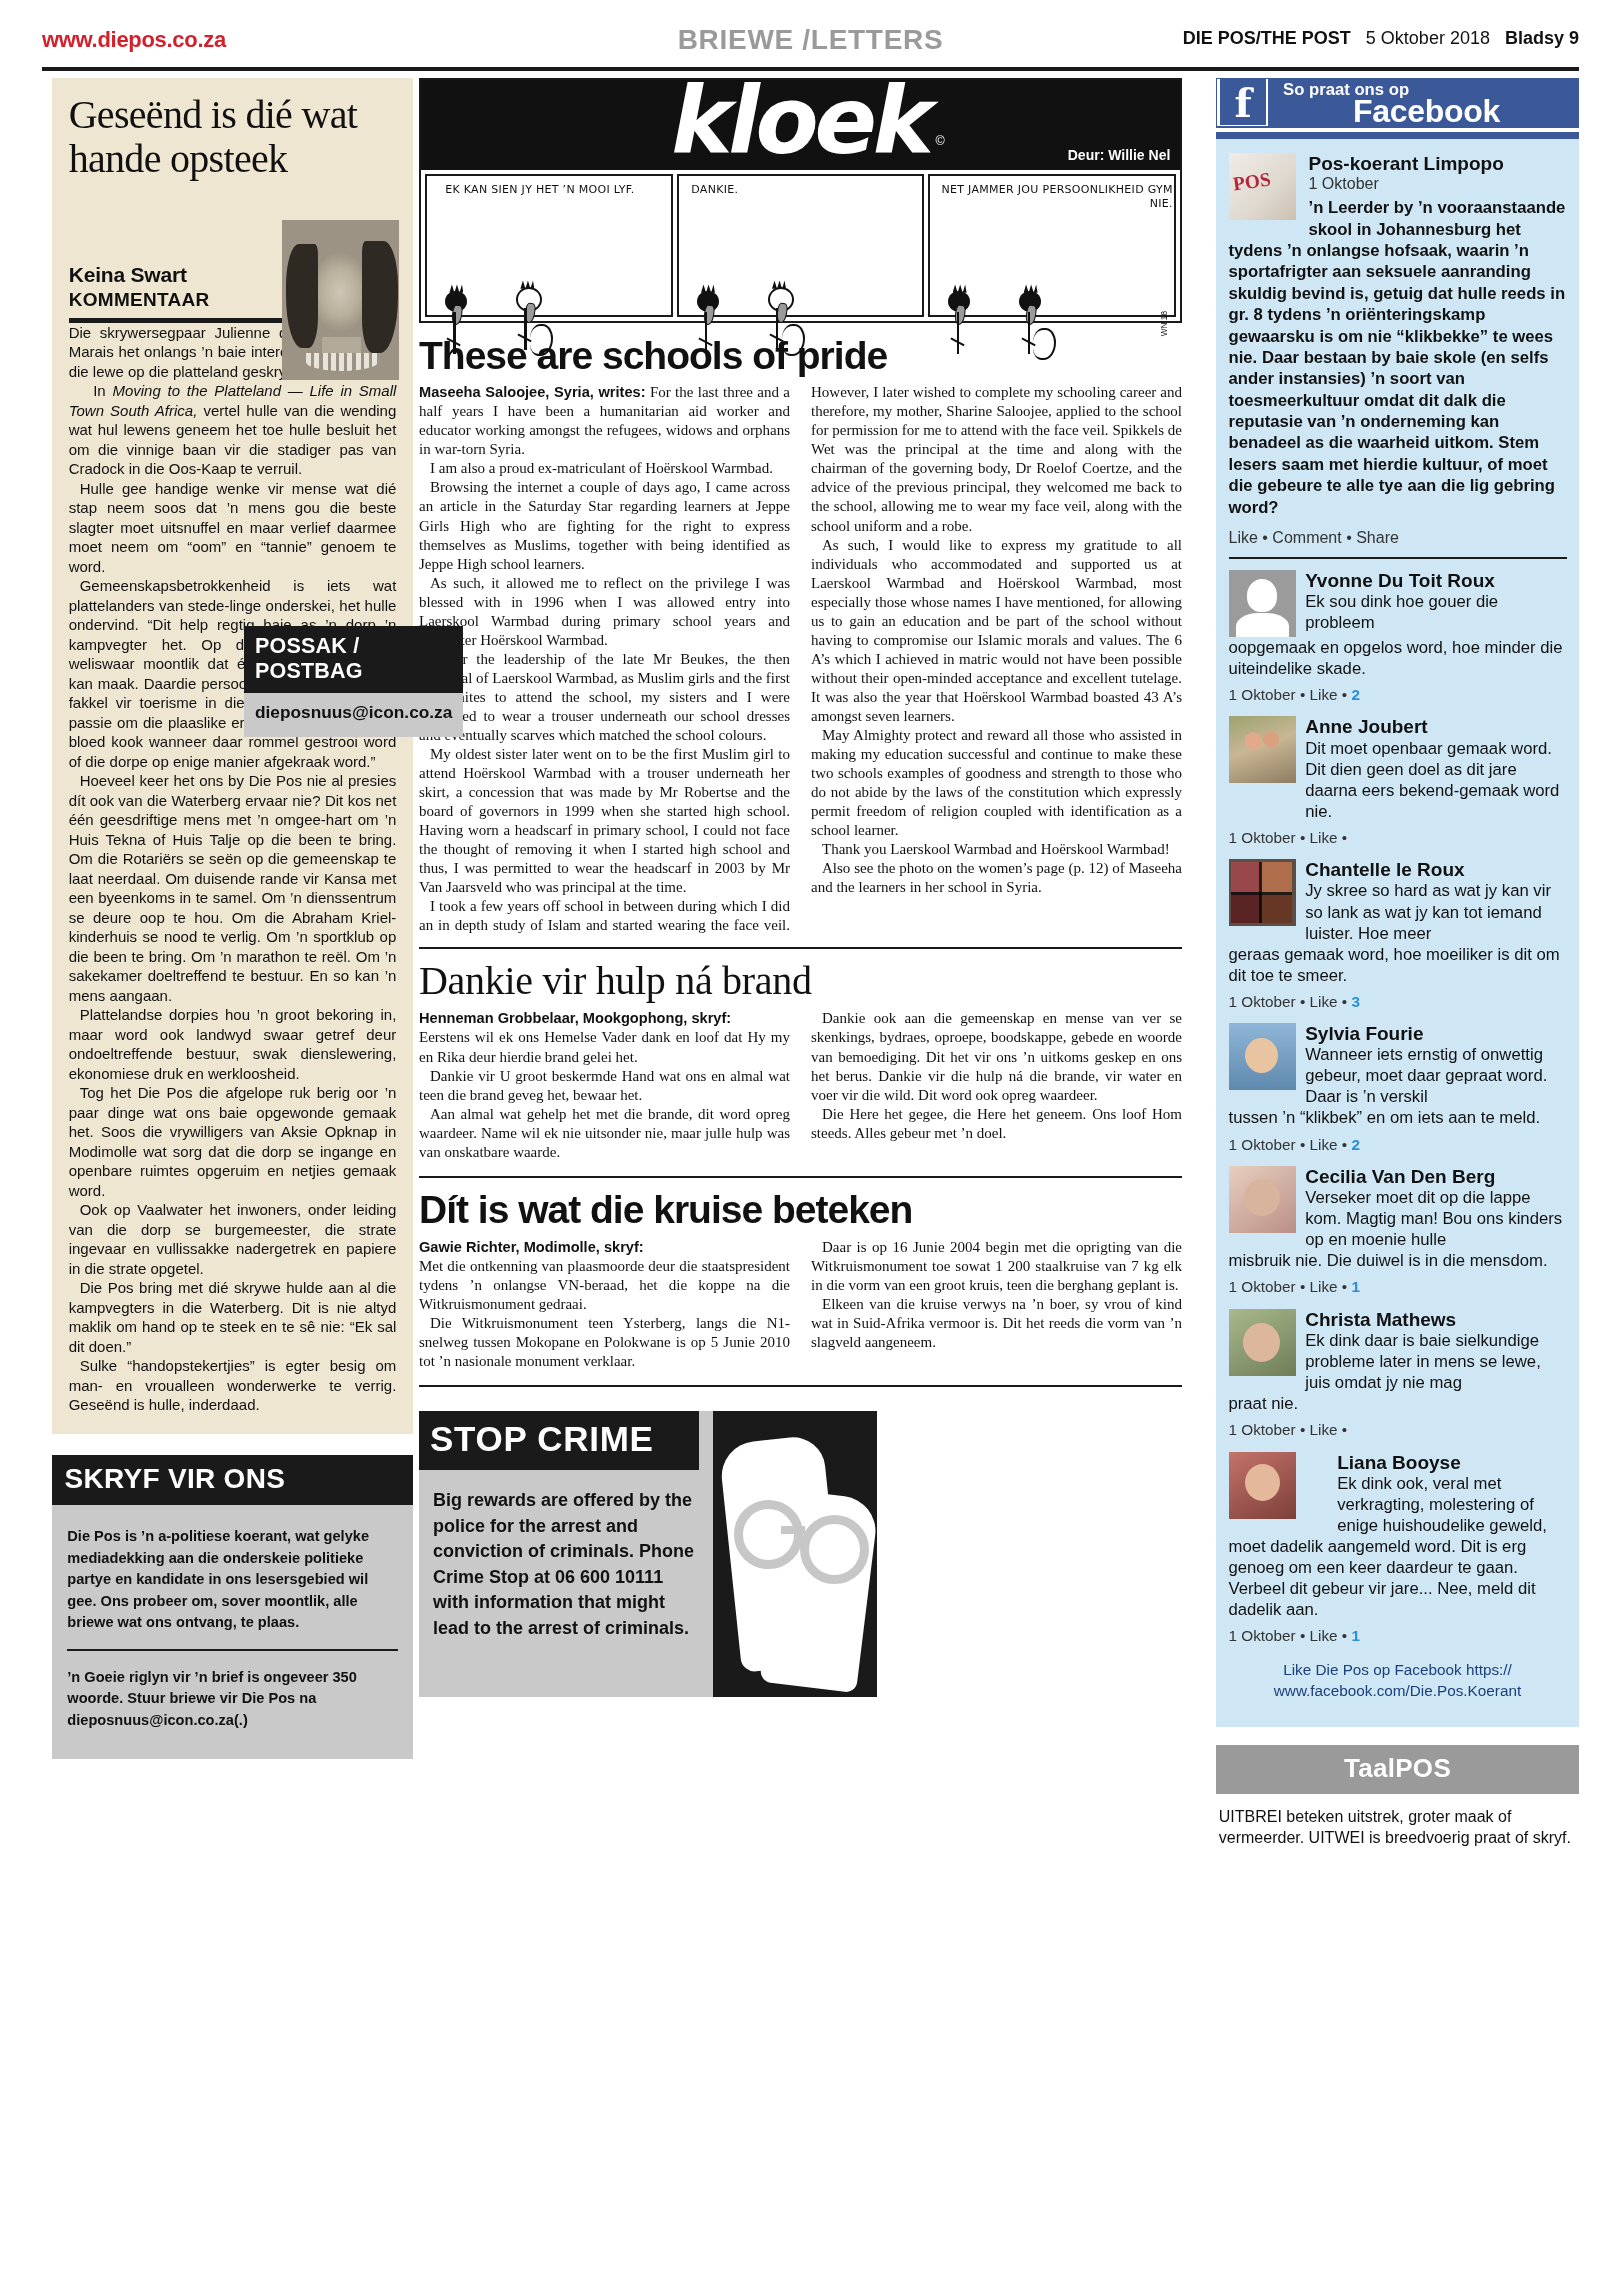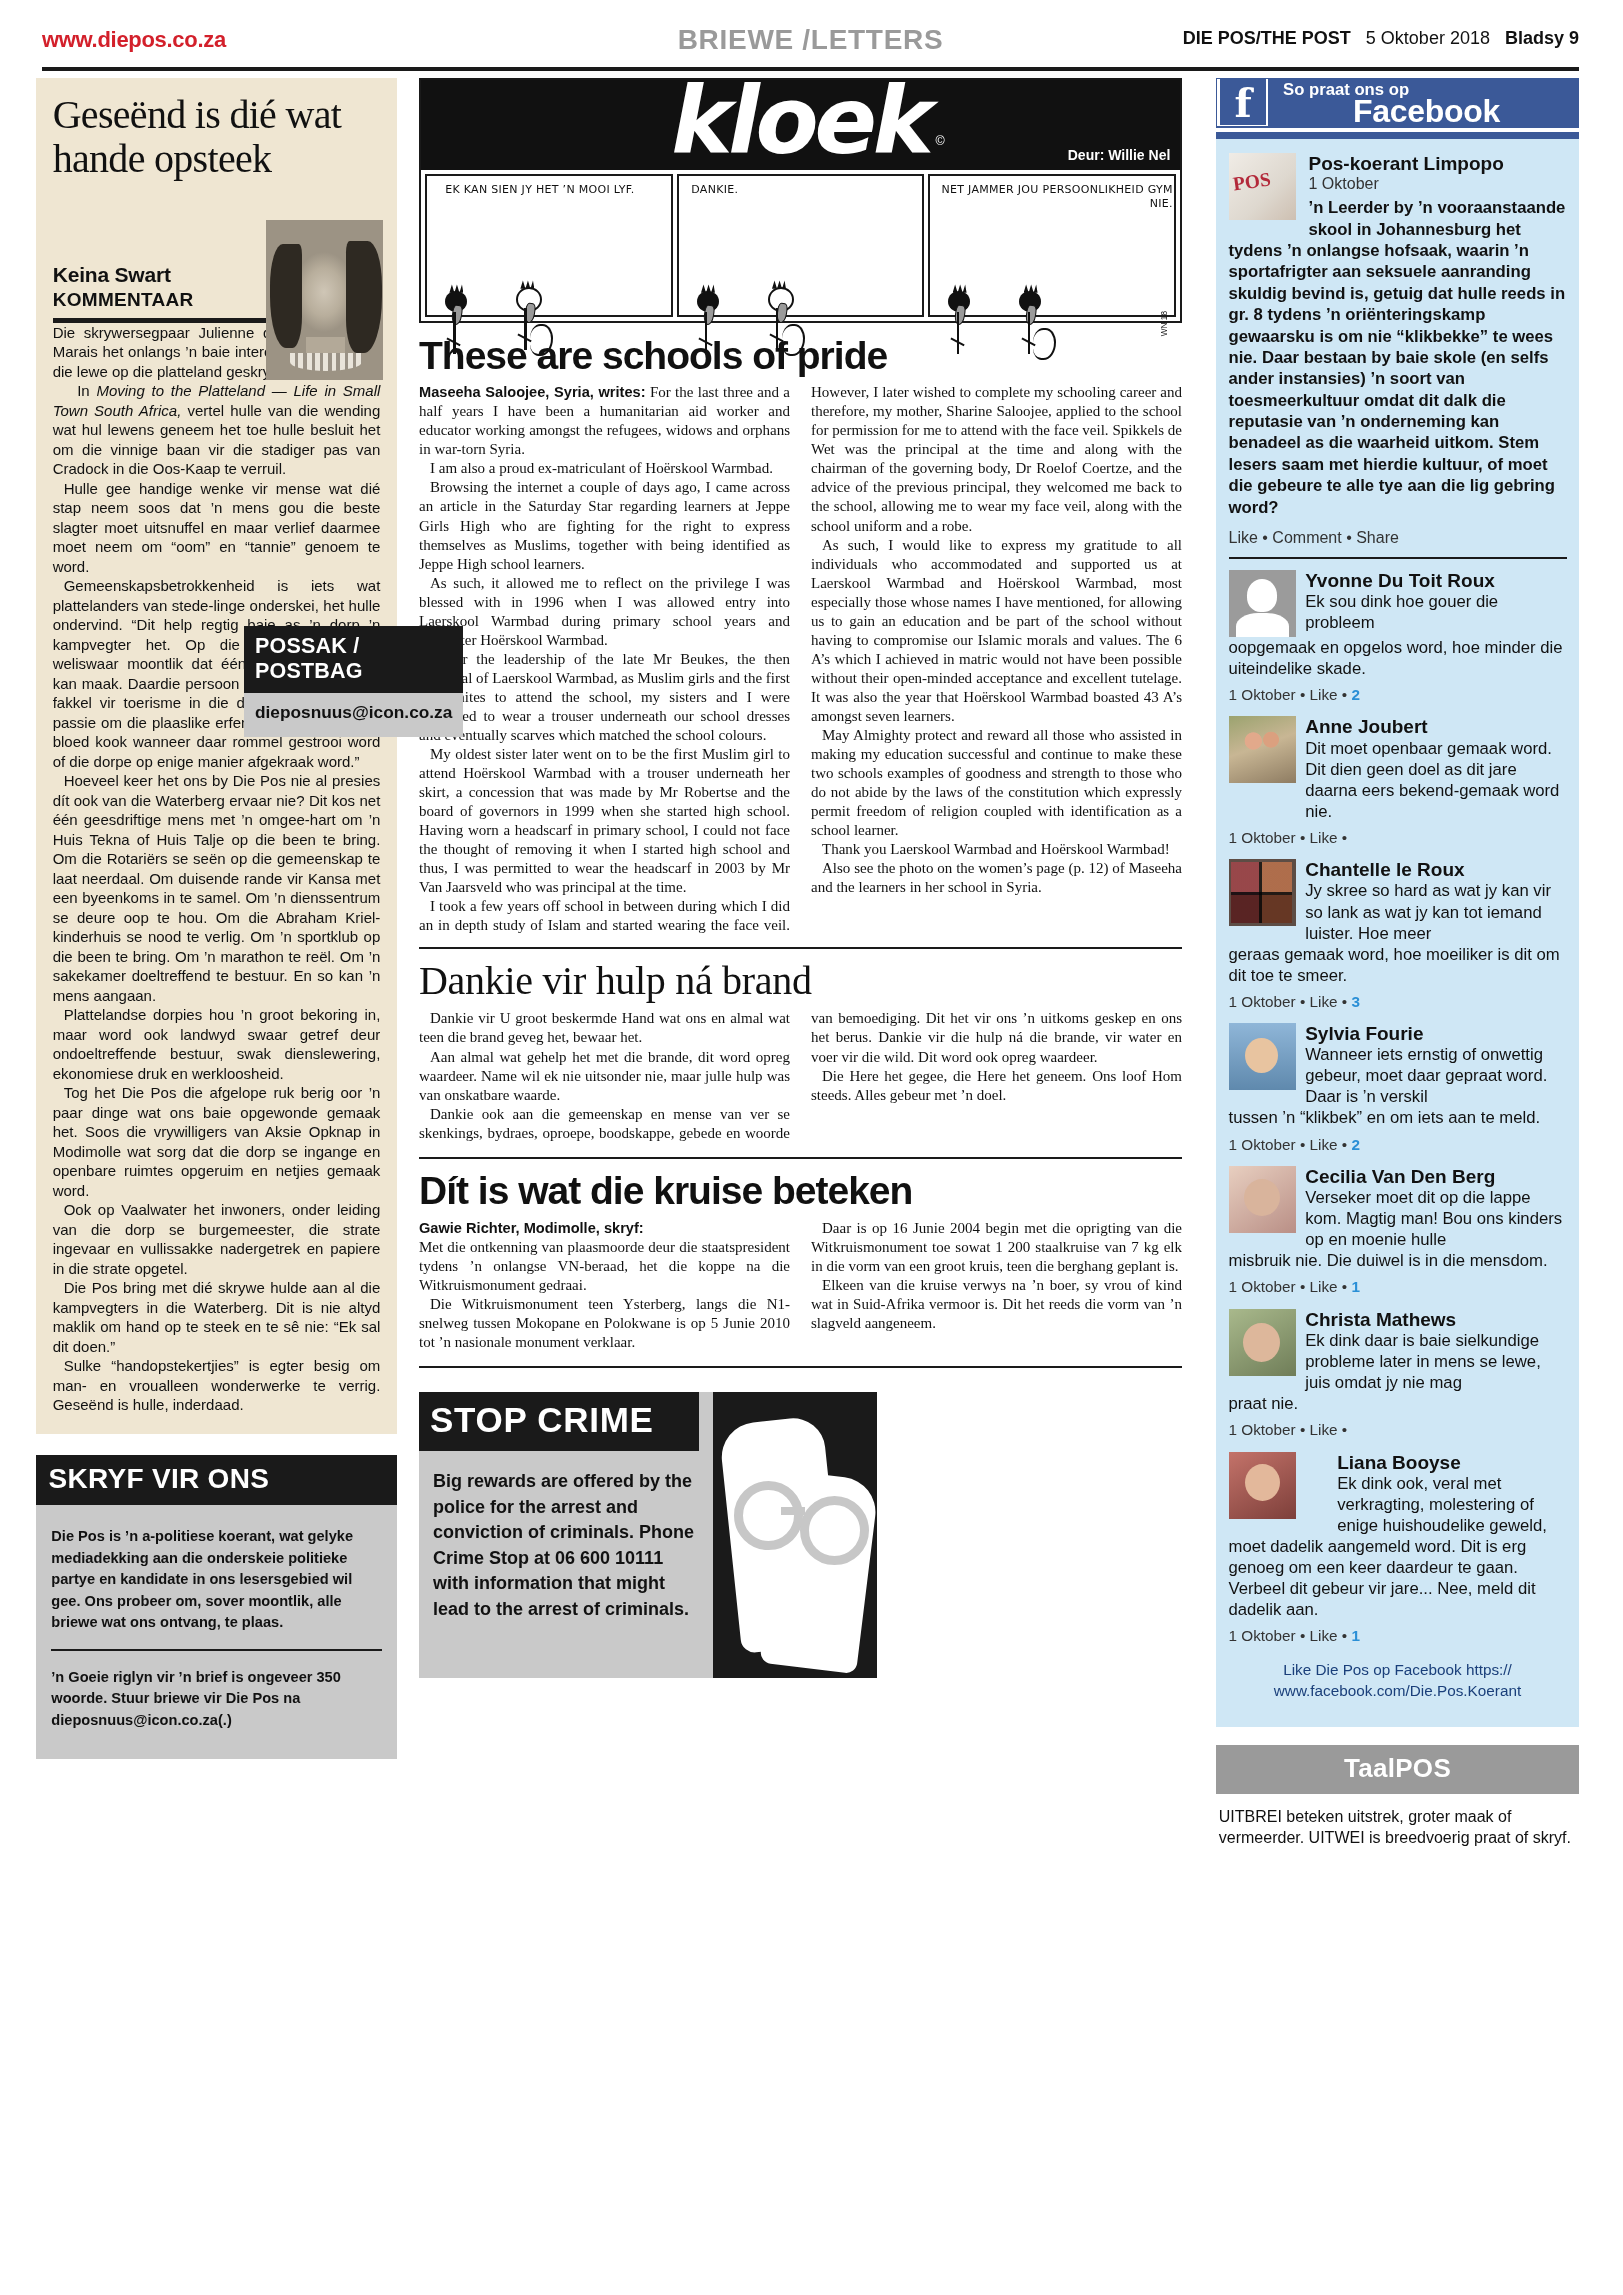--- a/index.html
+++ b/index.html
@@ -15,21 +15,21 @@
 
   
   .masthead{position:absolute;left:42px;top:21px;width:1537px;height:43px;}
   .mast-url{position:absolute;left:0;top:5.6px;font-weight:bold;font-size:22px;color:#d3202b;letter-spacing:-0.3px;}
   .mast-center{position:absolute;left:50%;transform:translateX(-50%);top:2.8px;font-weight:bold;font-size:28px;color:#9a9a9a;letter-spacing:0.7px;}
   .mast-right{position:absolute;right:0;top:7px;font-size:18px;white-space:nowrap;}
   .mast-right .b{font-weight:bold;margin-top:8px;}
   .mast-rule{position:absolute;left:42px;top:67px;width:1537px;height:3.5px;background:#1a1a1a;}
 
   
-  .col-left{position:absolute;left:36px;top:78px;width:361px;}
+  .col-left{position:absolute;left:52px;top:78px;width:361px;}
   .col-mid{position:absolute;left:419px;top:78px;width:763px;}
   .col-right{position:absolute;left:1216px;top:78px;width:363px;}
 
   
   .comment-box{background:#efe6d2;padding:15.3px 16.7px 19.4px 16.7px;position:relative;}
   .comment-title{font-family:"Liberation Serif", serif;font-size:40px;line-height:1.10;font-weight:400;color:#111;margin:0 0 4.2px 0;letter-spacing:-0.7px;}
   .byline-wrap{position:relative;margin-top:82px;}
   .byline-name{font-weight:bold;font-size:21px;letter-spacing:-0.2px;}
   .byline-kicker{font-weight:bold;font-size:19px;letter-spacing:0.3px;margin-top:1.4px;}
   .byline-rule{height:4.9px;background:#1a1a1a;margin-top:7px;width:100%;}
@@ -297,20 +297,21 @@
         <p>May Almighty protect and reward all those who assisted in making my education successful and continue to make these two schools examples of goodness and strength to those who do not abide by the laws of the constitution which expressly permit freedom of religion coupled with identification as a school learner.</p>
         <p>Thank you Laerskool Warmbad and Hoërskool Warmbad!</p>
         <p>Also see the photo on the women’s page (p. 12) of Maseeha and the learners in her school in Syria.</p>
       </div>
       <div class="hr-thin"></div>
     </div>
 
     <div class="art">
       <h2 class="art-hl-ser">Dankie vir hulp ná brand</h2>
       <div class="art-cols serif">
+        <p class="first"><span class="lead-in">Henneman Grobbelaar, Mookgophong, skryf:</span><br><span>Eerstens wil ek ons Hemelse Vader dank en loof dat Hy my en Rika deur hierdie brand gelei het.</span></p>
         <p>Dankie vir U groot beskermde Hand wat ons en almal wat teen die brand geveg het, bewaar het.</p>
         <p>Aan almal wat gehelp het met die brande, dit word opreg waardeer. Name wil ek nie uitsonder nie, maar julle hulp was van onskatbare waarde.</p>
         <p>Dankie ook aan die gemeenskap en mense van ver se skenkings, bydraes, oproepe, boodskappe, gebede en woorde van bemoediging. Dit het vir ons ’n uitkoms geskep en ons het berus. Dankie vir die hulp ná die brande, vir water en voer vir die wild. Dit word ook opreg waardeer.</p>
         <p>Die Here het gegee, die Here het geneem. Ons loof Hom steeds. Alles gebeur met ’n doel.</p>
       </div>
       <div class="hr-thin2"></div>
     </div>
 
     <div class="art">
       <h2 class="art-hl-blk">Dít is wat die kruise beteken</h2>

